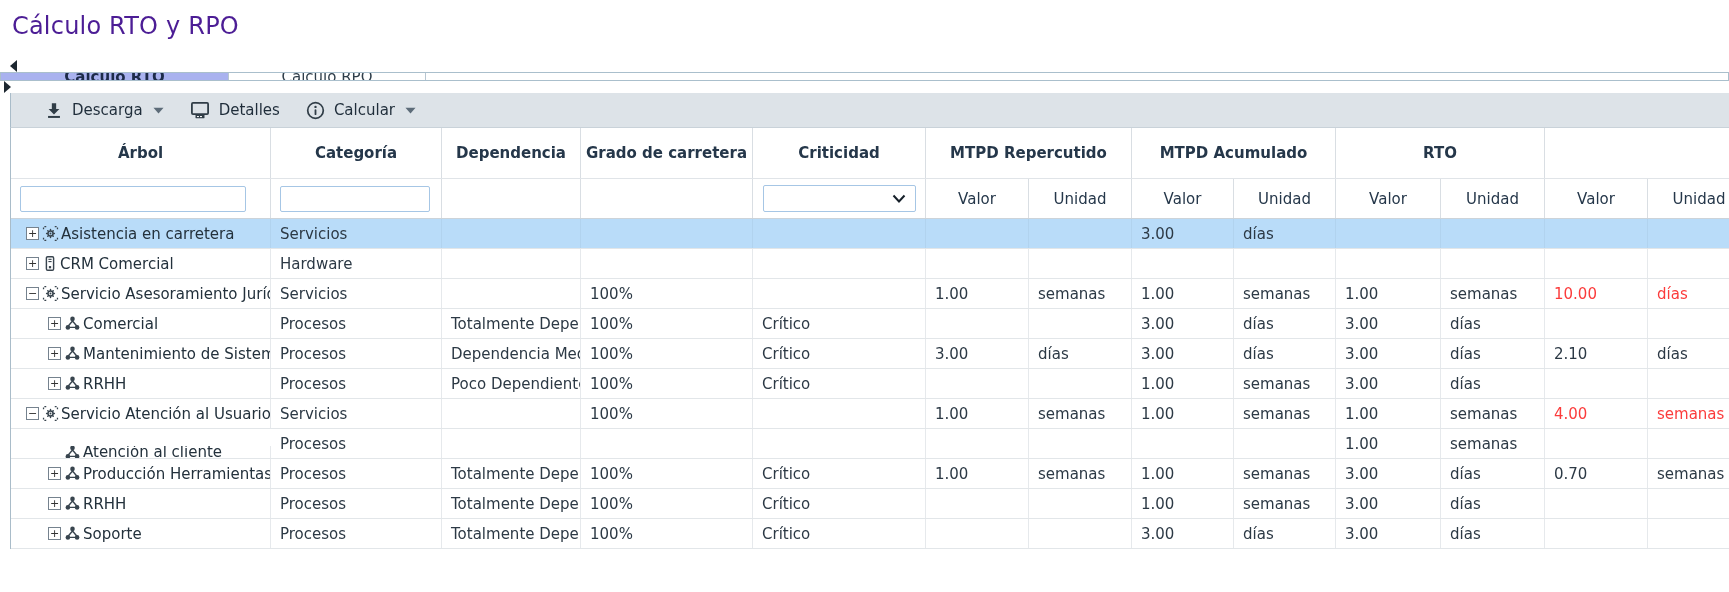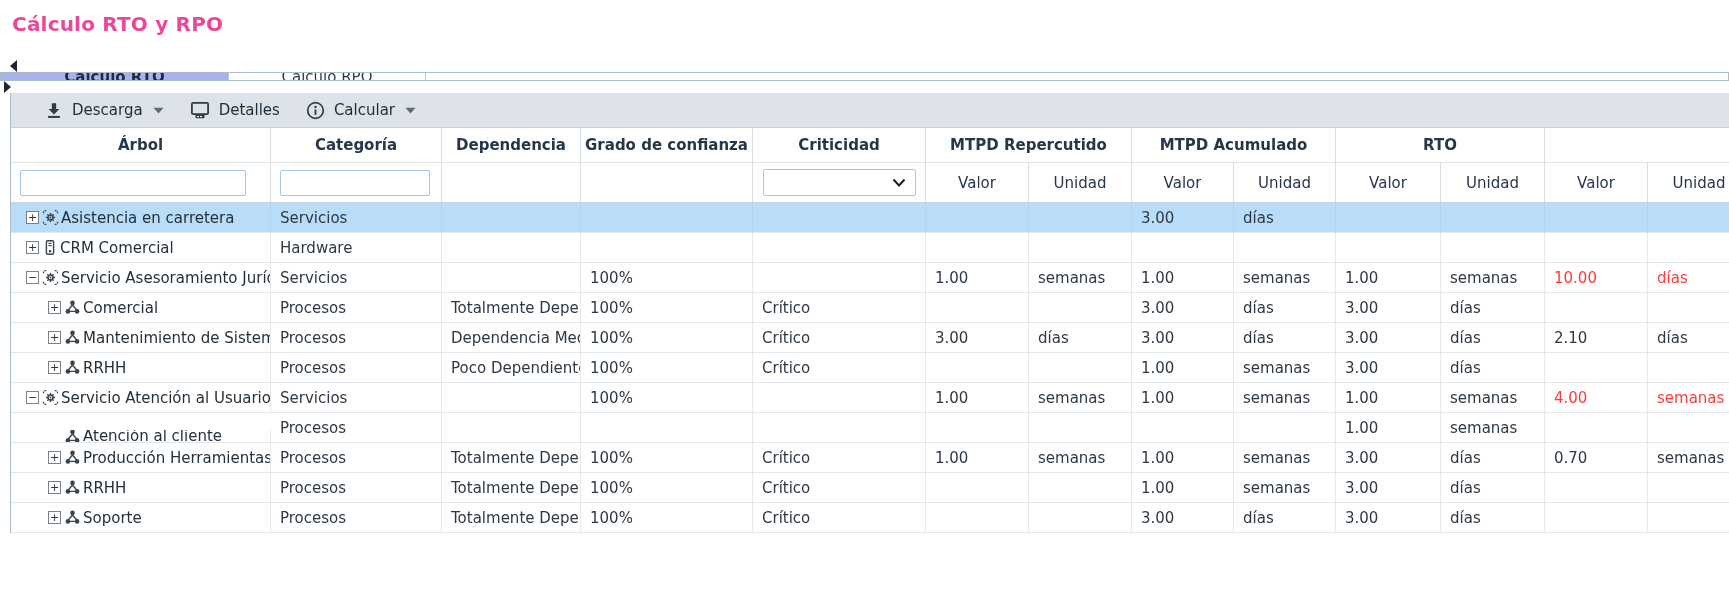--- a/index.html
+++ b/index.html
@@ -8,21 +8,21 @@
     --alert-red:#fb3b3b;
     --toolbar-bg:#dde3e8;
     --cols: 260px 171px 139px 172px 173px 103px 103px 102px 102px 105px 104px 103px 103px;
   }
   *{box-sizing:border-box;margin:0;padding:0;}
   body{
     width:1729px;height:592px;overflow:hidden;background:#fff;position:relative;
     font-family:"DejaVu Sans","Liberation Sans",sans-serif;
   }
   .title-bar{padding:12px 0 0 12px;height:60px;}
-  .page-title{font-size:20px;font-weight:700;color:#ec4899;letter-spacing:.2px;}
+  .page-title{font-size:24px;font-weight:400;color:#4c1d95;letter-spacing:.2px;}
 
   
   .tabstrip{display:flex;height:33px;align-items:stretch;flex-direction:column;}
   .scroll-btn{display:flex;align-items:center;justify-content:center;background:#fff;}
   .scroll-btn.left{width:26px;}
   .scroll-btn.right{width:15px;}
   .tri-left{width:0;height:0;border-top:6px solid transparent;border-bottom:6px solid transparent;border-right:7px solid #1d2730;}
   .tri-right{width:0;height:0;border-top:6px solid transparent;border-bottom:6px solid transparent;border-left:7px solid #1d2730;}
   .tabs-area{flex:1;border:1px solid #aabfcc;background:#fff;display:flex;overflow:hidden;}
   .tab{display:flex;align-items:center;justify-content:center;font-size:15px;color:#2f3e4a;border-right:1px solid #b7c6d1;}
@@ -32,21 +32,21 @@
 
   
   .toolbar{margin-left:10px;height:34px;background:var(--toolbar-bg);border-left:1px solid #a9bcc9;display:flex;align-items:center;padding-left:21px;}
   .tool-btn{display:flex;align-items:center;gap:9px;padding:0 13px;font-size:15px;color:#1f2d3a;height:100%;}
   .tool-btn svg{display:block;}
   .caret{display:flex;align-items:center;margin-left:1px;}
 
   
   .grid{margin-left:10px;width:1719px;overflow:hidden;border-left:1px solid #a9bcc9;border-top:1px solid #c9d2d9;background:#fff;}
   .gh-row,.filter-row,.trow{display:grid;grid-template-columns:var(--cols);}
-  .gh-row{height:35px;border-bottom:1px solid #e0e4e8;}
+  .gh-row{height:51px;border-bottom:1px solid #e0e4e8;}
   .gh-cell{display:flex;align-items:center;justify-content:center;font-weight:bold;font-size:15px;color:#25374a;border-right:1px solid #d9dee3;overflow:hidden;white-space:nowrap;}
   .span2{grid-column:span 2;}
   .filter-row{height:40px;border-bottom:1px solid #ccd3d9;}
   .f-cell{display:flex;align-items:center;border-right:1px solid #d9dee3;overflow:hidden;padding:0 9px;}
   .f-cell.centered{justify-content:center;font-weight:normal;font-size:15px;color:#25374a;}
   .f-input{height:26px;border:1px solid #a6c6e5;border-radius:2px;background:#fff;outline:none;font-size:14px;padding:0 6px;font-family:inherit;}
   .f-input.arbol{width:226px;margin-left:9px;}
   .f-input.categoria{width:150px;}
   .f-select{width:161px;height:27px;border:1px solid #a6c6e5;border-radius:2px;background:#fff;display:flex;align-items:center;justify-content:flex-end;padding-right:9px;margin-left:1px;}
   .trow{height:30px;border-bottom:1px solid #e2e6e9;background:#fff;}
@@ -125,21 +125,21 @@
         </svg>
       </span>
   </div>
 </div>
 
 <div class="grid">
   <div class="gh-row">
     <div class="gh-cell">Árbol</div>
     <div class="gh-cell">Categoría</div>
     <div class="gh-cell">Dependencia</div>
-    <div class="gh-cell">Grado de confianza</div>
+    <div class="gh-cell">Grado de carretera</div>
     <div class="gh-cell">Criticidad</div>
     <div class="gh-cell span2">MTPD Repercutido</div>
     <div class="gh-cell span2">MTPD Acumulado</div>
     <div class="gh-cell span2">RTO</div>
   </div>
   <div class="filter-row">
     <div class="f-cell" style="padding:0;">
       <input class="f-input arbol" value="" style="">
     </div>
     <div class="f-cell">

